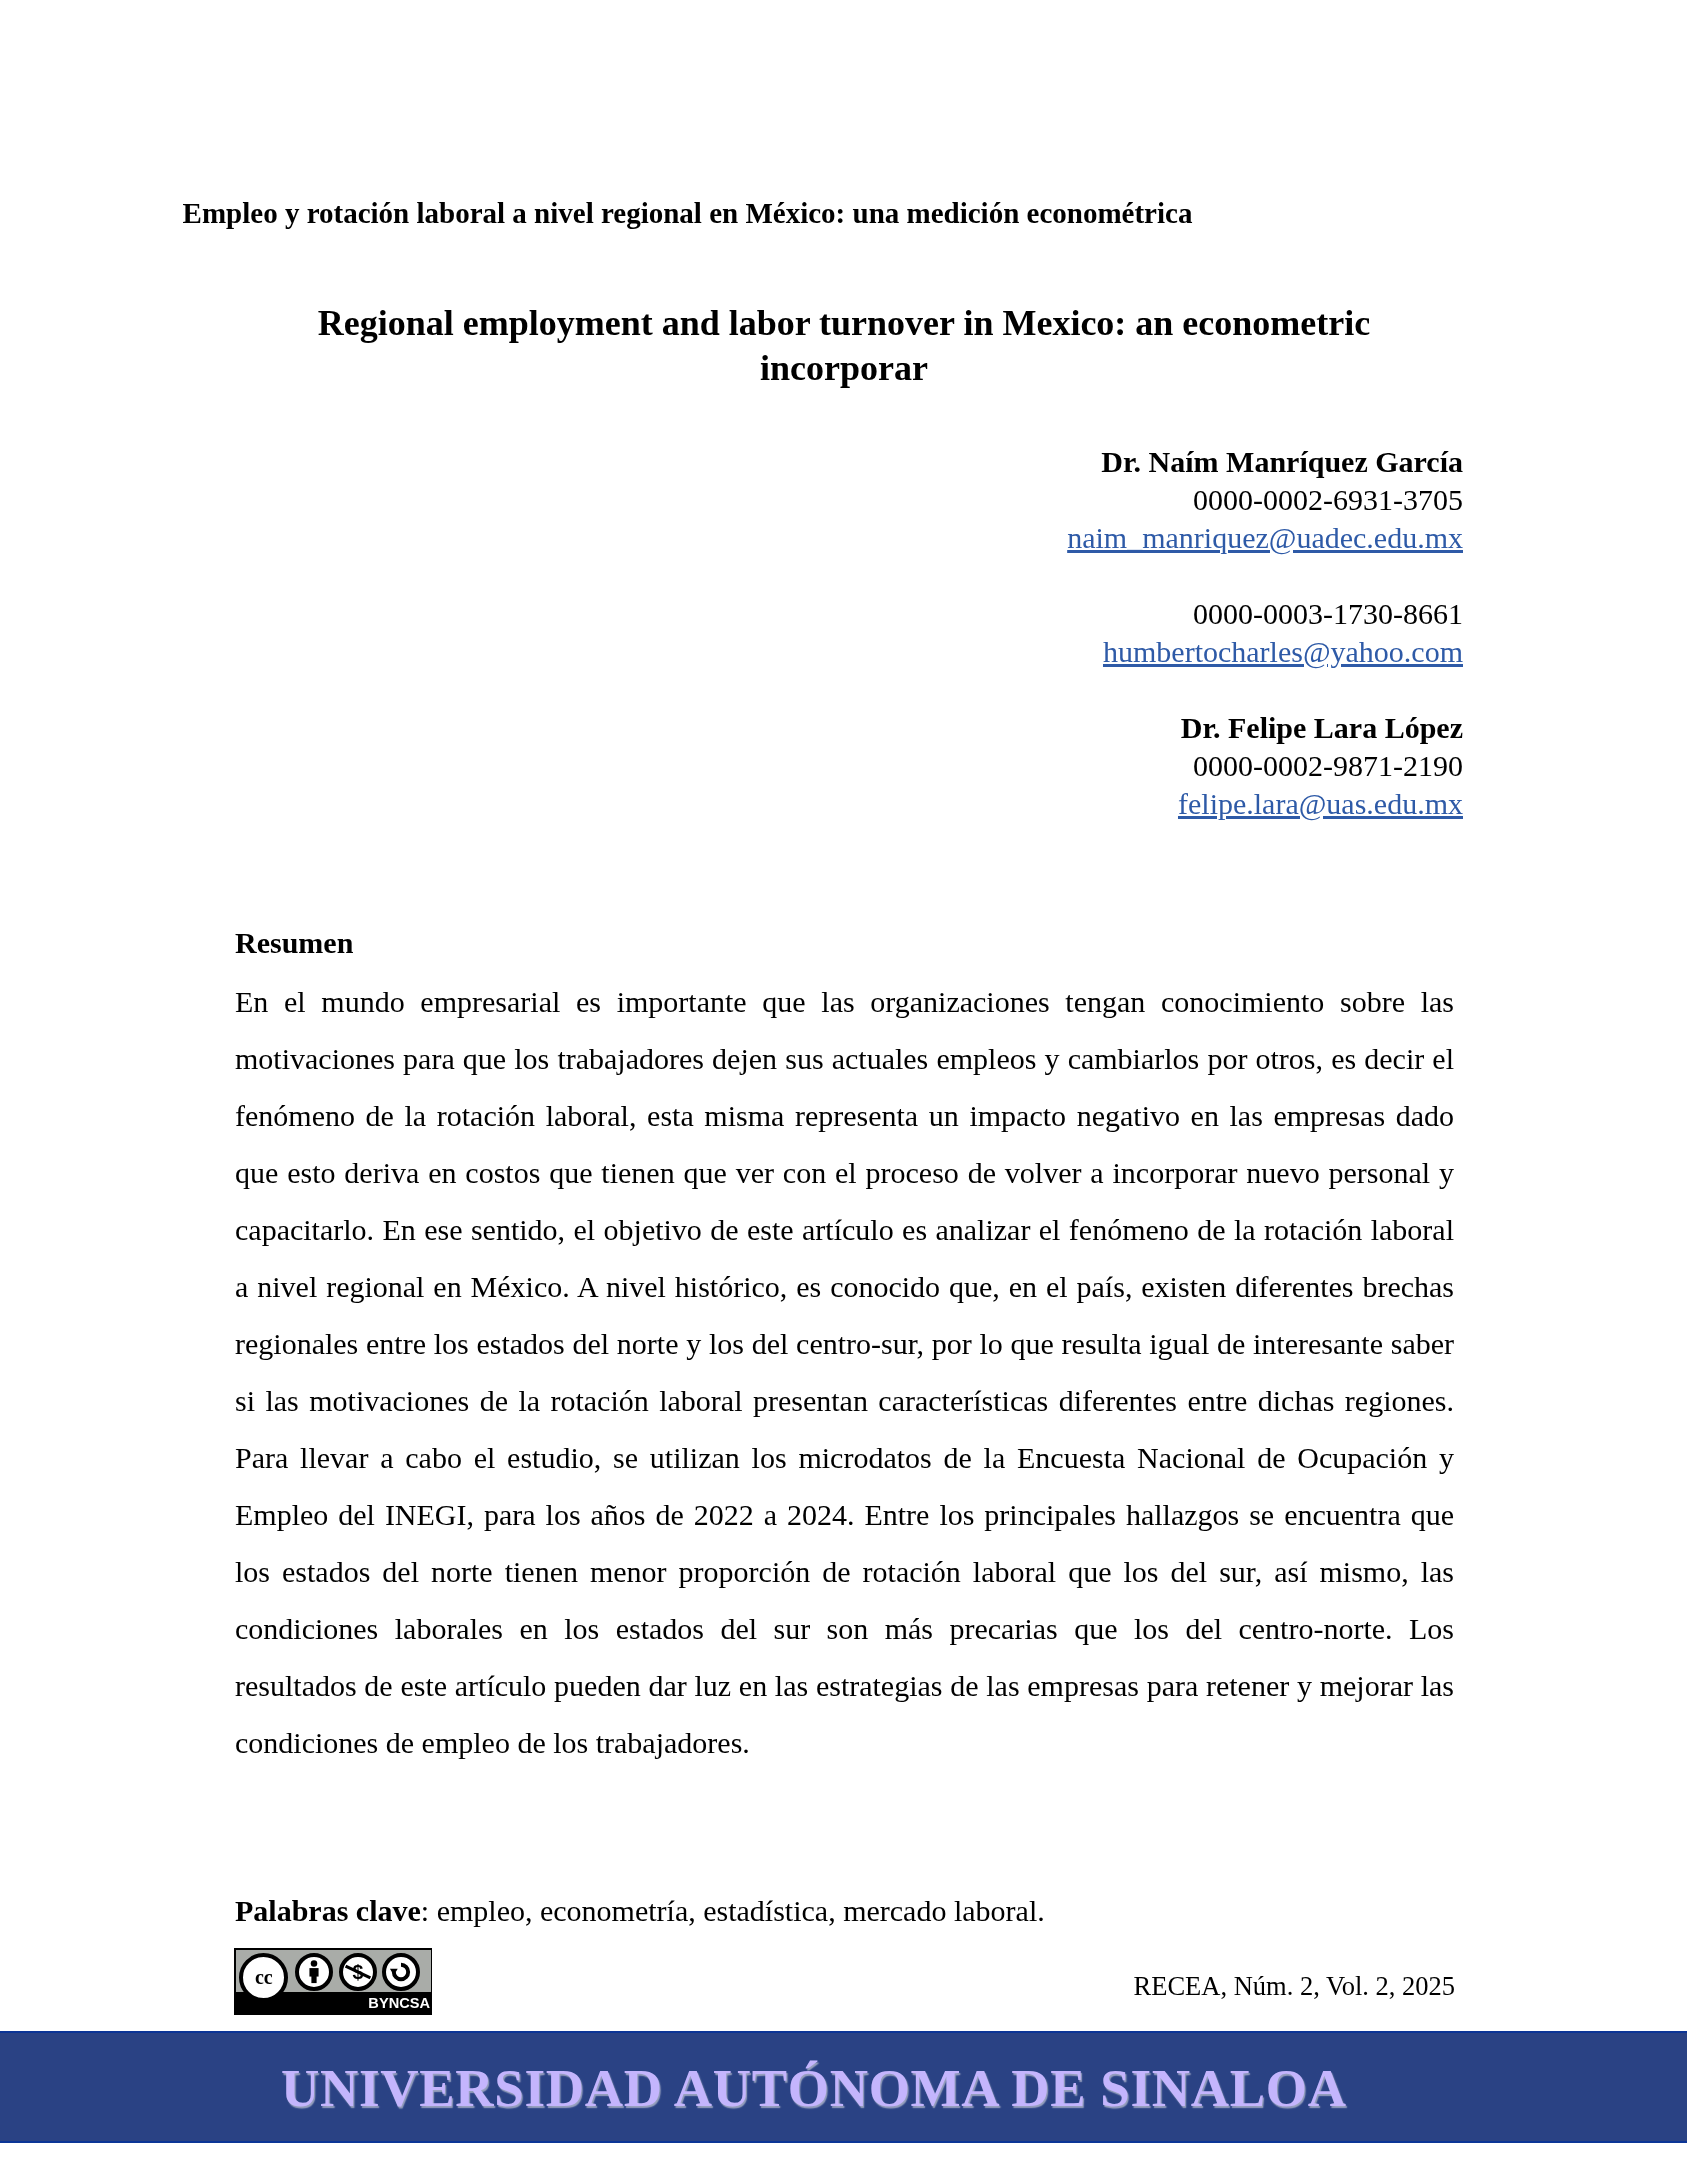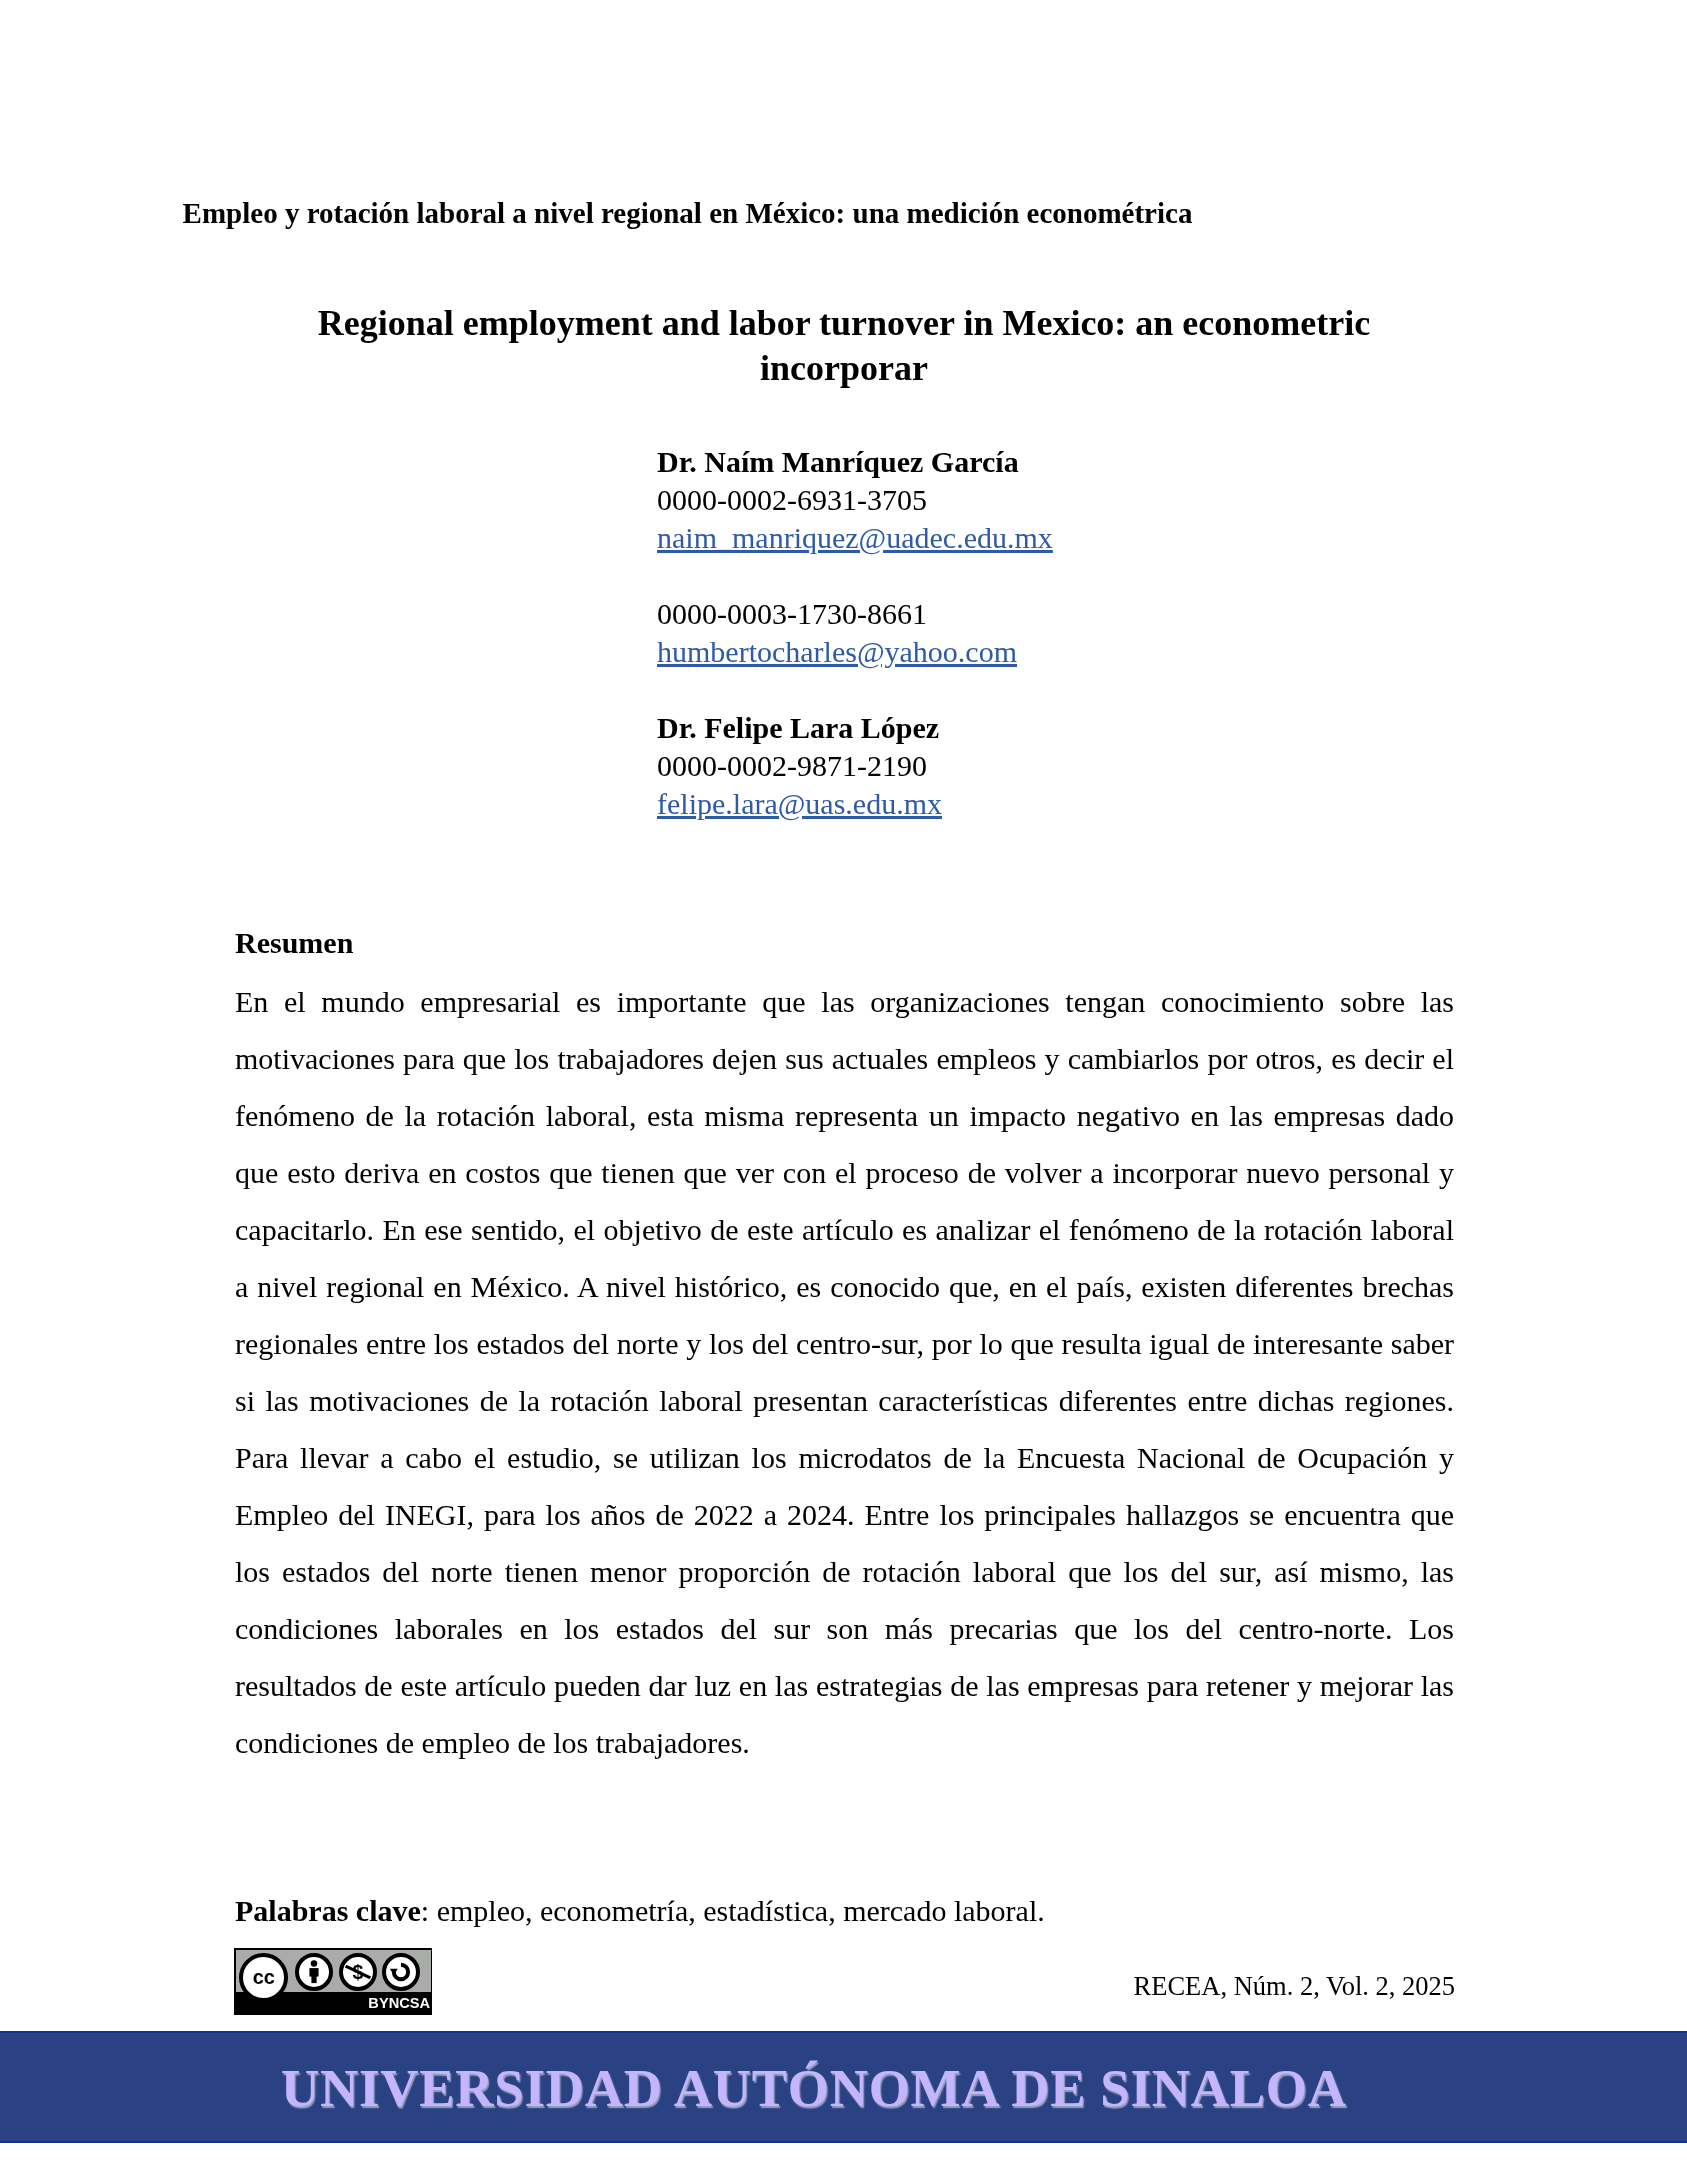--- a/index.html
+++ b/index.html
@@ -5,40 +5,40 @@
   html, body { margin: 0; padding: 0; background: #ffffff; }
   body { width: 1687px; height: 2183px; position: relative; overflow: hidden;
          font-family: "Liberation Serif", "DejaVu Serif", serif; color: #000; }
   .page { position: absolute; left: 0; top: 0; width: 1687px; height: 2183px; }
 
   .title-es { position: absolute; top: 193px; left: 0; width: 1375px; text-align: center;
               font-weight: bold; font-size: 29px; line-height: 40px; }
   .title-en { position: absolute; top: 301px; left: 265px; width: 1158px; text-align: center;
               font-weight: bold; font-size: 36px; line-height: 45px; }
 
-  .authors { position: absolute; top: 443px; right: 236px; width: 794px; }
+  .authors { position: absolute; top: 443px; right: 224px; width: 794px; text-align: right; }
   .author { margin-bottom: 38px; }
   .author-name { font-weight: bold; font-size: 30px; line-height: 38px; }
   .author-orcid { font-size: 30px; line-height: 38px; }
   .author-email { font-size: 30px; line-height: 38px; color: #2e5aa7; text-decoration: underline; }
 
   .abstract-heading { position: absolute; top: 924px; left: 235px; font-weight: bold;
                       font-size: 30px; line-height: 37px; }
   .abstract-body { position: absolute; top: 973px; left: 235px; width: 1219px;
                    font-size: 30px; line-height: 57px; text-align: justify; }
 
   .keywords { position: absolute; top: 1892px; left: 235px; font-size: 30px; line-height: 37px; }
   .keywords .kw-label { font-weight: bold; }
 
   .cc-badge { position: absolute; top: 1948px; left: 234px; width: 198px; height: 67px;
               background: #000; }
   .cc-top { position: absolute; left: 2px; top: 2px; width: 195px; height: 42px; background: #a9aca8; }
   .cc-circle { position: absolute; border-radius: 50%; background: #fff; border: 4px solid #000;
                box-sizing: border-box; }
-  .cc-main { left: 5.3px; top: 5.3px; width: 49px; height: 49px; font-family: Liberation Sans, sans-serif;
+  .cc-main { left: 5.3px; top: 5.3px; width: 49px; height: 49px; font-family: Liberation Serif, serif;
              font-weight: bold; font-size: 20px; text-align: center; line-height: 41px; }
   .cc-small { width: 38px; height: 38px; top: 5.3px; font-family: "Liberation Sans", sans-serif;
               font-weight: bold; font-size: 20px; text-align: center; line-height: 30px; }
   .cc-labels { position: absolute; left: 58px; bottom: 2.6px; width: 138px; display: flex;
                justify-content: flex-end; color: #fff; font-family: "Liberation Sans", sans-serif;
                font-weight: bold; font-size: 14.6px; line-height: 17px; }
 
   .journal-ref { position: absolute; top: 1970px; right: 232px; font-size: 26.5px; line-height: 33px; }
 
   .banner { position: absolute; top: 2031px; left: 0; width: 1687px; height: 112px;

